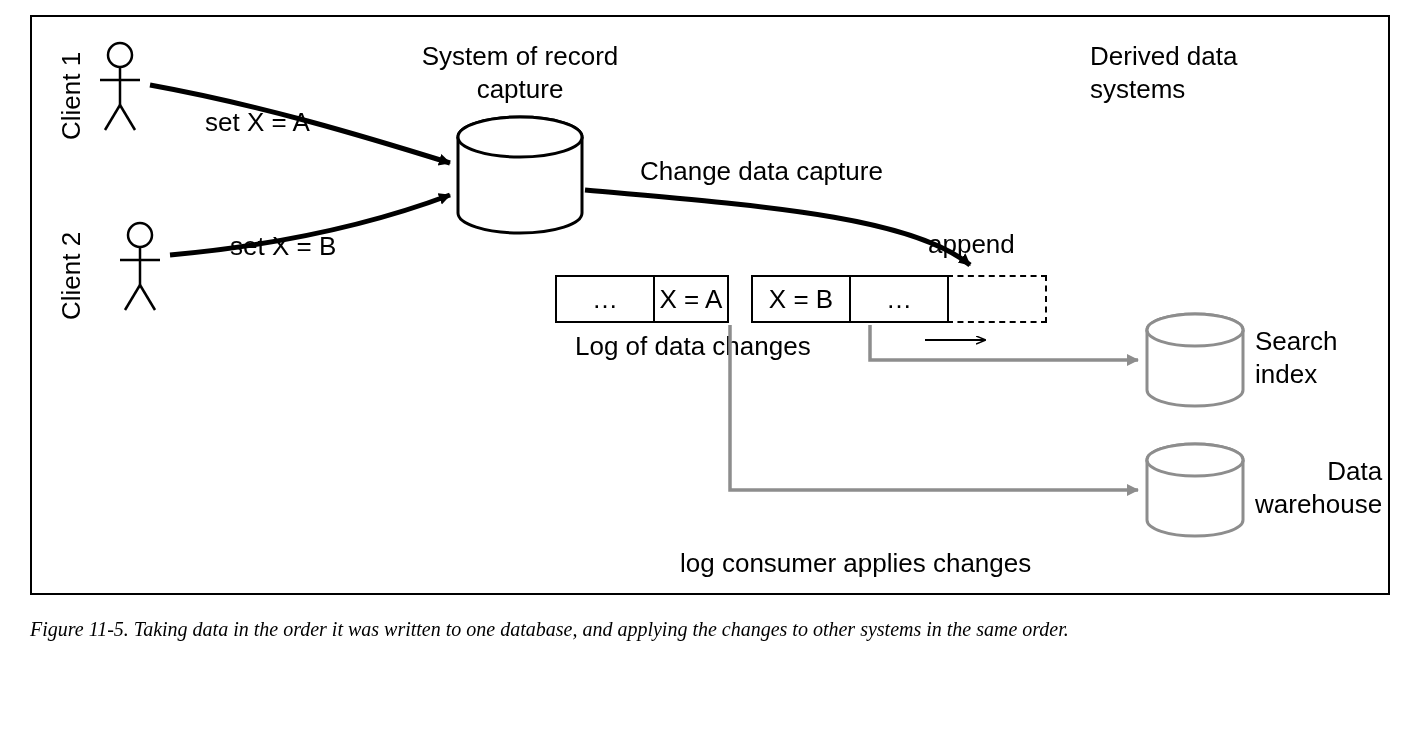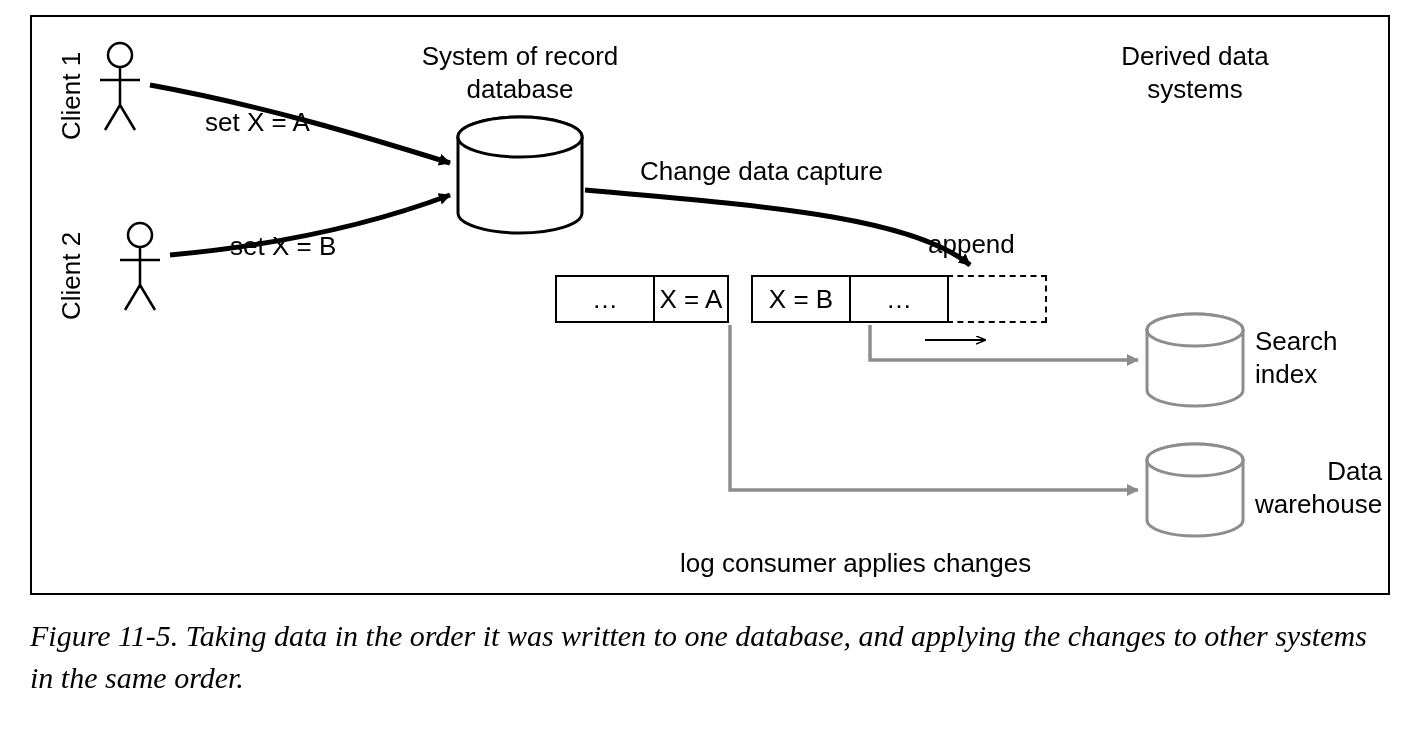--- a/index.html
+++ b/index.html
@@ -45,21 +45,21 @@
     font-size: 26px;
     color: #000;
   }
   .caption {
     position: absolute;
     left: 30px;
     top: 615px;
     width: 1360px;
     font-family: Georgia, 'Times New Roman', serif;
     font-style: italic;
-    font-size: 30px;
+    font-size: 20px;
     line-height: 1.4;
     color: #000;
   }
   .logcell {
     position: absolute;
     border: 2px solid #000;
     box-sizing: border-box;
     background: #fff;
     text-align: center;
     font-family: "Segoe UI", "Helvetica Neue", Arial, sans-serif;
@@ -79,38 +79,39 @@
   <div class="diagram-border"></div>
 
   <div class="vlabel" style="left:56px; top:140px;">Client 1</div>
   <div class="vlabel" style="left:56px; top:320px;">Client 2</div>
 
   <div class="label" style="left:205px; top:106px;">set X = A</div>
   <div class="label" style="left:230px; top:230px;">set X = B</div>
 
   <div class="label" style="left:390px; top:40px; text-align:center; width:260px;">
     <span>System of record</span><br>
-    <span>database</span>
+    <span>capture</span>
   </div>
 
-  <div class="label" style="left:1090px; top:40px; text-align:center; width:210px;">
+  <div class="label" style="left:1090px; top:40px; text-align:left; width:210px;">
     <span>Derived data</span><br>
     <span>systems</span>
   </div>
 
   <div class="label" style="left:640px; top:155px;">Change data capture</div>
 
   <div class="label" style="left:928px; top:228px;">append</div>
 
   <div class="logcell" style="left:555px; top:275px; width:100px;">…</div>
   <div class="logcell" style="left:653px; top:275px; width:76px;">X = A</div>
   <div class="logcell" style="left:751px; top:275px; width:100px;">X = B</div>
   <div class="logcell" style="left:849px; top:275px; width:100px;">…</div>
   <div class="logcell dashed" style="left:947px; top:275px; width:100px; border-left-style:solid;"></div>
 
+  <div class="label" style="left:575px; top:330px;">Log of data changes</div>
 
   <div class="label" style="left:680px; top:500px;margin-top:47px;">log consumer applies changes</div>
 
   <div class="label" style="left:1255px; top:325px;">
     <span>Search</span><br>
     <span>index</span>
   </div>
 
   <div class="label" style="left:1255px; top:455px;text-align:right;">
     <span>Data</span><br>

